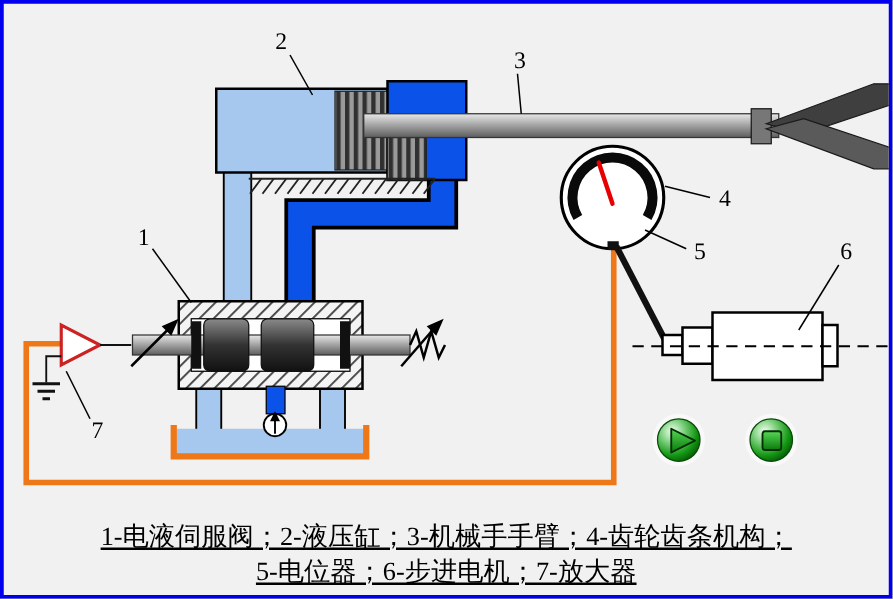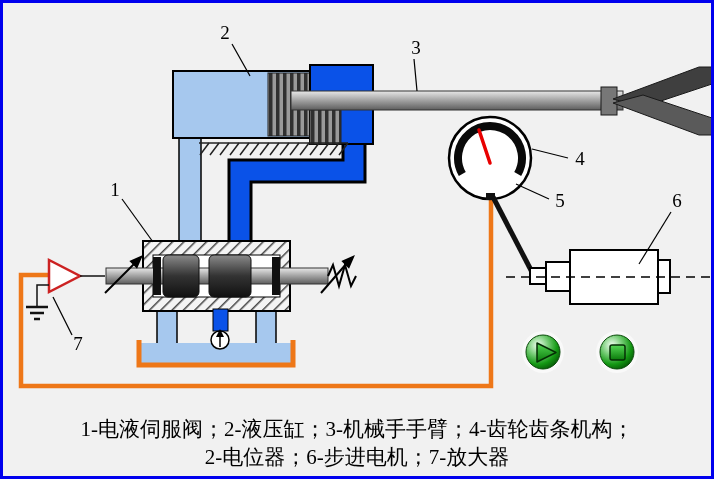--- a/index.html
+++ b/index.html
@@ -11,20 +11,21 @@
     border:3px solid #0000ee;
     overflow:hidden;
     font-family:"Liberation Serif","DejaVu Serif",serif;
   }
   #diagram{position:absolute;left:0;top:0;}
   .caption{
     position:absolute;left:0;right:0;top:412px;
     text-align:center;color:#000;
     font-size:21px;line-height:28px;
     font-family:"Liberation Serif","DejaVu Serif",serif;
+    text-decoration:underline;
   }
   .num-label{
     font-family:"Liberation Serif","DejaVu Serif",serif;
     font-size:19px;fill:#000;
   }
 </style>
 </head>
 <body>
 
 <div id="frame">
@@ -175,16 +176,16 @@
   </g>
   <g style="cursor:pointer;">
     <circle cx="614" cy="349" r="21" fill="#ffffff" opacity="0.55"></circle>
     <circle cx="614" cy="349" r="17" fill="url(#btng)" stroke="#0a4a0a" stroke-width="1"></circle>
     <rect x="607" y="342" width="15" height="15" rx="2" fill="url(#glyphg)" stroke="#052e05" stroke-width="1.5"></rect>
   </g>
 </svg>
 
 <div class="caption">
   <div>1-电液伺服阀；2-液压缸；3-机械手手臂；4-齿轮齿条机构；</div>
-  <div>2-电位器；6-步进电机；7-放大器</div>
+  <div>5-电位器；6-步进电机；7-放大器</div>
 </div>
 
 </div>
 
 </body></html>

